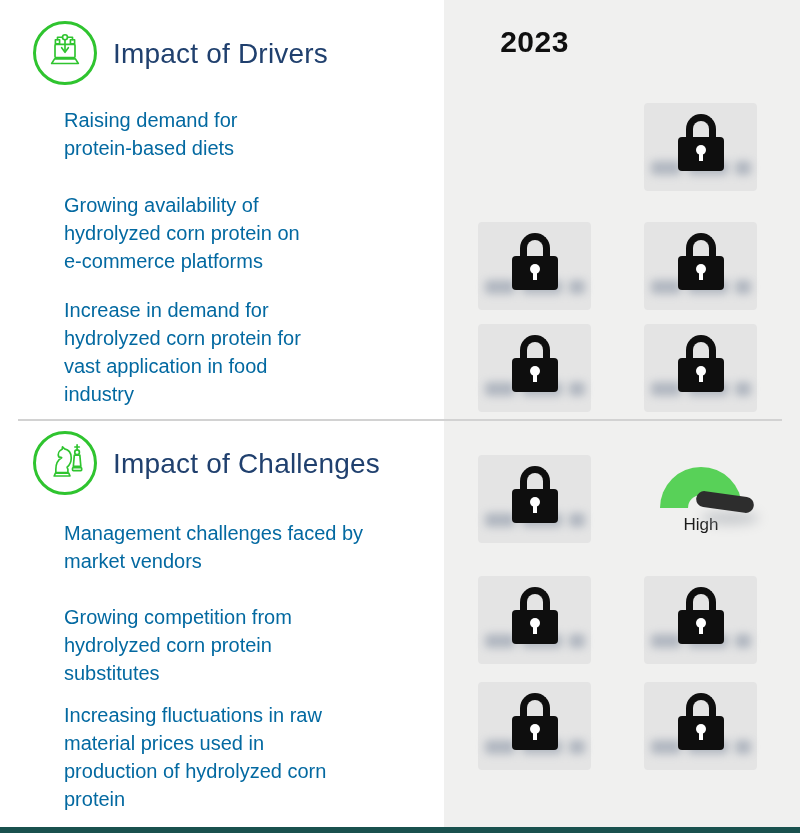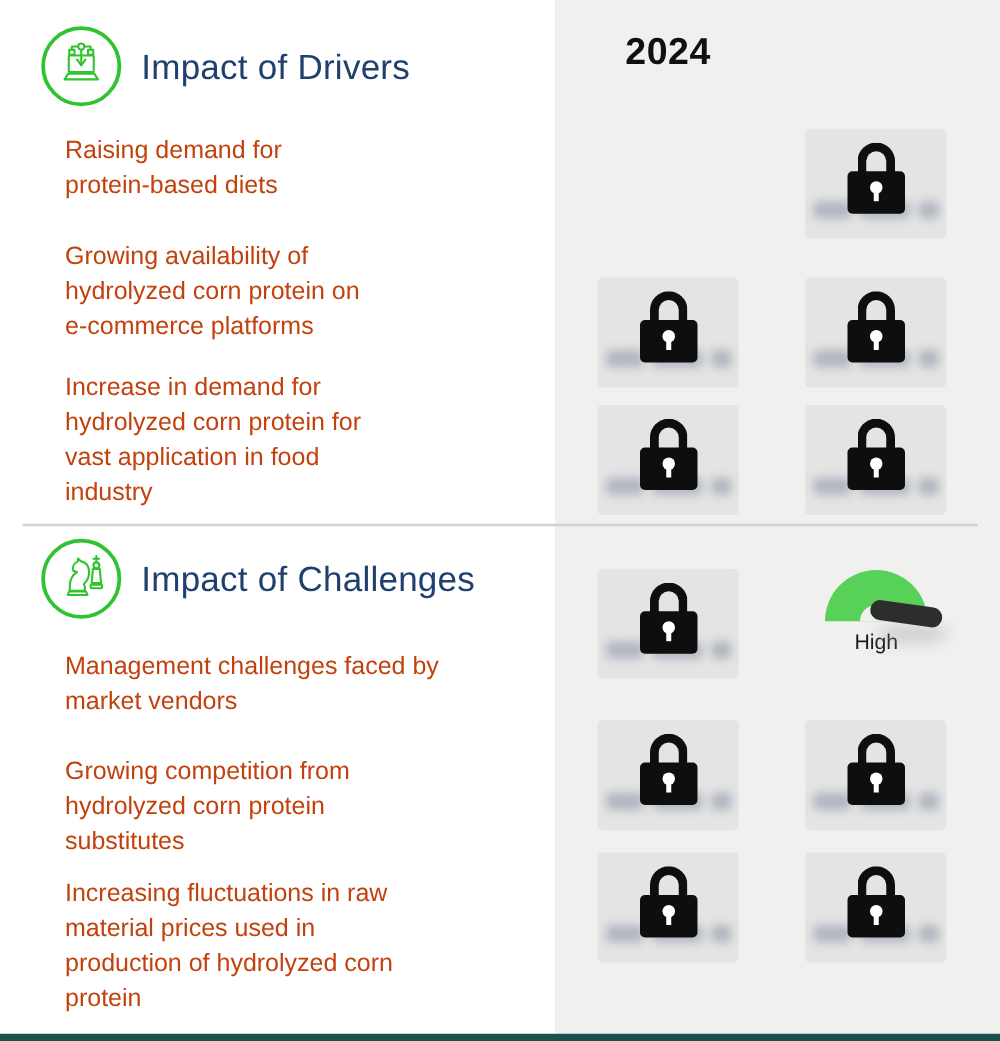--- a/index.html
+++ b/index.html
@@ -12,41 +12,41 @@
   .h2024{left:478px;}
   .h2028{left:644px;}
   .icon-circle{position:absolute;width:58px;height:58px;border:3px solid #2fc42f;border-radius:50%;
     display:flex;align-items:center;justify-content:center;background:#fff;}
   .ic-drivers{left:33px;top:21px;}
   .ic-challenges{left:33px;top:431px;}
   .icon-circle svg{stroke:#2fc42f;fill:none;stroke-width:2;stroke-linecap:round;stroke-linejoin:round;}
   .section-title{position:absolute;left:113px;font-size:28px;font-weight:400;color:#20406e;letter-spacing:.2px;}
   .ttl-drivers{top:38px;}
   .ttl-challenges{top:448px;}
-  .item-text{position:absolute;left:52px;width:394px;font-size:20px;line-height:28px;font-weight:500;
-    color:#c2410c;white-space:pre-line;}
+  .item-text{position:absolute;left:64px;width:394px;font-size:20px;line-height:28px;font-weight:500;
+    color:#0369a1;white-space:pre-line;}
   .txt-d1{top:106px;} .txt-d2{top:191px;} .txt-d3{top:296px;}
   .txt-c1{top:519px;} .txt-c2{top:603px;} .txt-c3{top:701px;}
   .divider{position:absolute;left:18px;top:419px;width:764px;height:2px;background:#d2d2d2;}
   
   .tile{position:absolute;width:113px;height:88px;background:#e4e4e4;border-radius:4px;}
   .blur-row{position:absolute;left:4px;right:4px;bottom:16px;height:14px;display:flex;gap:7px;
     justify-content:center;filter:blur(4px);opacity:.6;}
   .blob{background:#8f99a9;border-radius:3px;height:100%;}
   .blob.b1{width:30px;} .blob.b2{width:40px;} .blob.b3{width:16px;}
   .lock{position:relative;z-index:1;width:100%;display:flex;flex-direction:column;align-items:center;padding-top:11px;box-sizing:border-box;}
   .shackle{width:16px;height:18px;border:7px solid #0e0e0e;border-bottom:none;border-radius:15px 15px 0 0;}
   .lock-body{width:46px;height:34px;background:#0e0e0e;border-radius:4px;margin-top:-2px;
     display:flex;flex-direction:column;align-items:center;}
   .keyhole{width:10px;height:10px;border-radius:50%;background:#ffffff;margin-top:8px;}
   .keyhole-stem{width:4px;height:8px;background:#ffffff;margin:-2px auto 0;}
   
   .gauge{position:absolute;width:84px;text-align:center;}
   .g-med{left:494px;top:113px;}
-  .g-high{left:659px;top:456px;}
+  .g-high{left:659px;top:467px;}
   .semi{position:relative;margin:0 auto;border-radius:90px 90px 0 0;}
   .semi-med{width:78px;height:39px;background:linear-gradient(90deg,#f3d43e 0 50%,#e9e9e7 50% 100%);}
   .semi-high{width:82px;height:41px;background:#58d158;}
   .semi-high::after{content:"";position:absolute;left:50%;transform:translateX(-50%);bottom:0;
     width:26px;height:13px;background:#f0f0ef;border-radius:26px 26px 0 0;}
   .needle-v{position:absolute;left:50%;transform:translateX(-50%);top:-5px;width:14px;height:48px;
     background:#1e1e1e;border-radius:7px;z-index:2;}
   .needle-h{position:absolute;left:37px;top:27px;width:58px;height:16px;background:#2d2d2d;
     border-radius:8px;transform:rotate(8deg);z-index:2;}
   .g-shadow{position:absolute;background:#9aa0a8;opacity:.45;filter:blur(6px);border-radius:50%;}
@@ -56,21 +56,21 @@
   .g-high .gauge-label{margin-top:7px;}
   .footer-bar{position:absolute;left:0;bottom:0;width:800px;height:6px;background:#19514e;}
 </style>
 </head>
 <body>
 
 <div class="page">
 
   <div class="side-panel"></div>
 
-  <div class="col-h h2024">2024</div>
+  <div class="col-h h2024">2023</div>
 
   <div class="icon-circle ic-drivers">
     <span>
       <svg width="40" height="40" viewBox="0 0 48 48">
         <circle cx="24" cy="7.5" r="3"></circle>
         <path d="M21 7.5 H15 V10.5"></path>
           <rect x="12.5" y="10.5" width="5" height="5"></rect>
         <path d="M27 7.5 H33 V10.5"></path>
           <rect x="30.5" y="10.5" width="5" height="5"></rect>
         <path d="M24 11 V23"></path>

